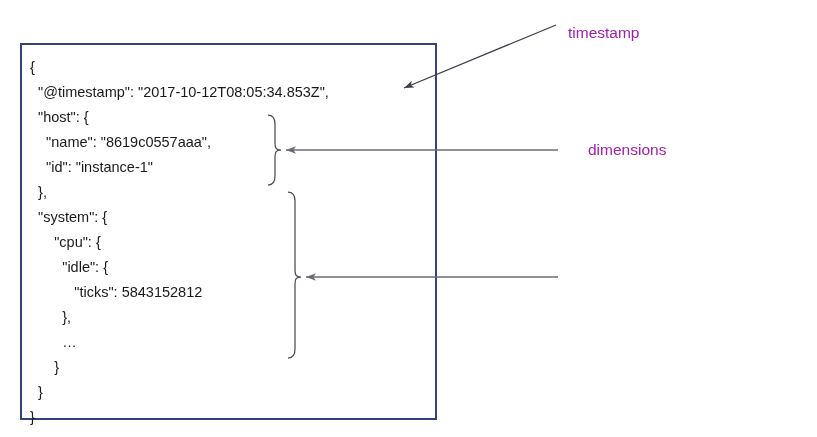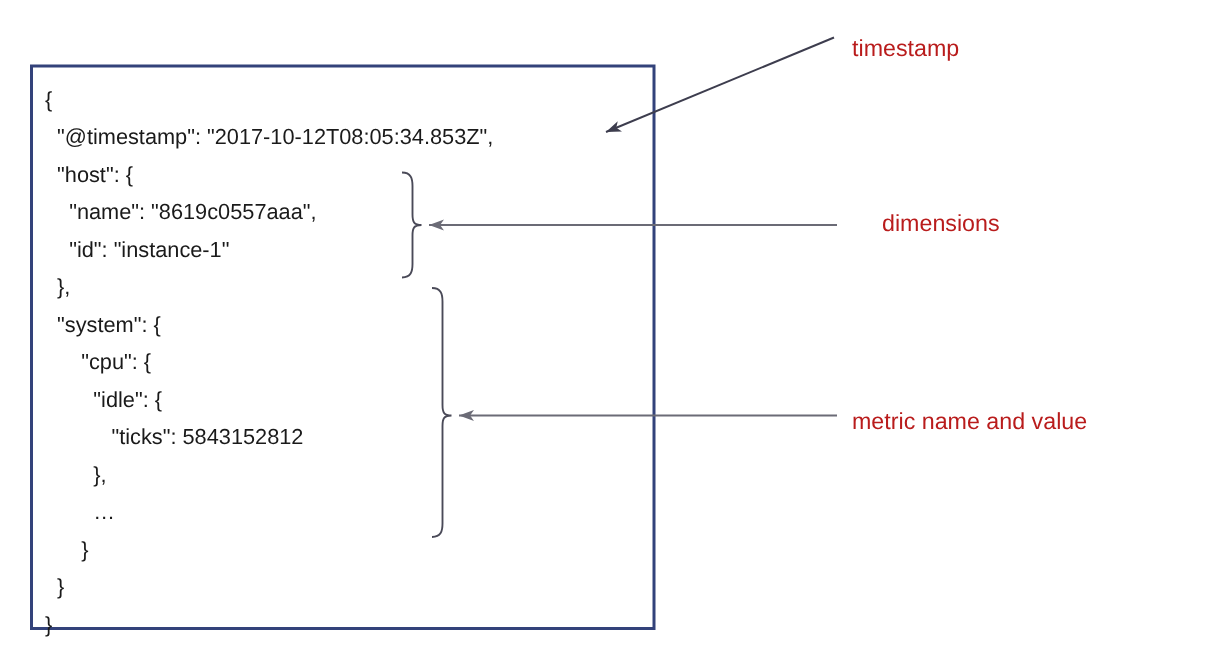--- a/index.html
+++ b/index.html
@@ -45,21 +45,21 @@
     display: block;
     height: 25px;
     white-space: pre;
   }
 
   
   .annot-label {
     position: absolute;
     font-family: "Liberation Sans", sans-serif;
     font-size: 15.5px;
-    color: #b91c1c;
+    color: #a21caf;
     white-space: nowrap;
   }
   #label-timestamp { left: 568px; top: 24px; }
   #label-dimensions { left: 588px; top: 141px; }
   #label-metric { left: 568px; top: 273px; }
 
   
   #overlay {
     position: absolute;
     left: 0;
@@ -108,15 +108,14 @@
              L295,349
              C295,354 294,358 288,358" fill="none" stroke="#4a4a58" stroke-width="1.25"></path>
 
     <line x1="558" y1="277" x2="306" y2="277" stroke="#6b6b76" stroke-width="1.3" marker-end="url(#arrowGray)"></line>
   </svg>
 
   <div class="annot-label" id="label-timestamp">timestamp</div>
 
   <div class="annot-label" id="label-dimensions">dimensions</div>
 
-  <div class="annot-label" id="label-metric">metric name and value</div>
 
 </div>
 
 </body></html>

